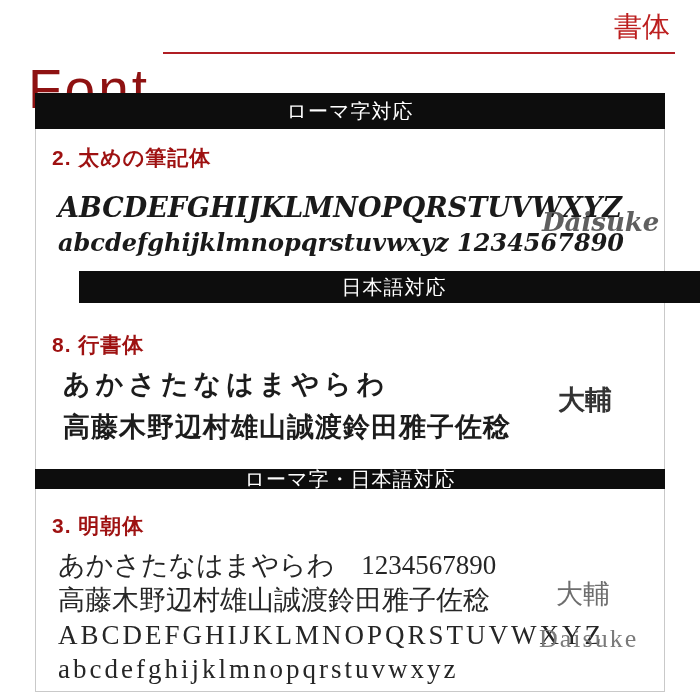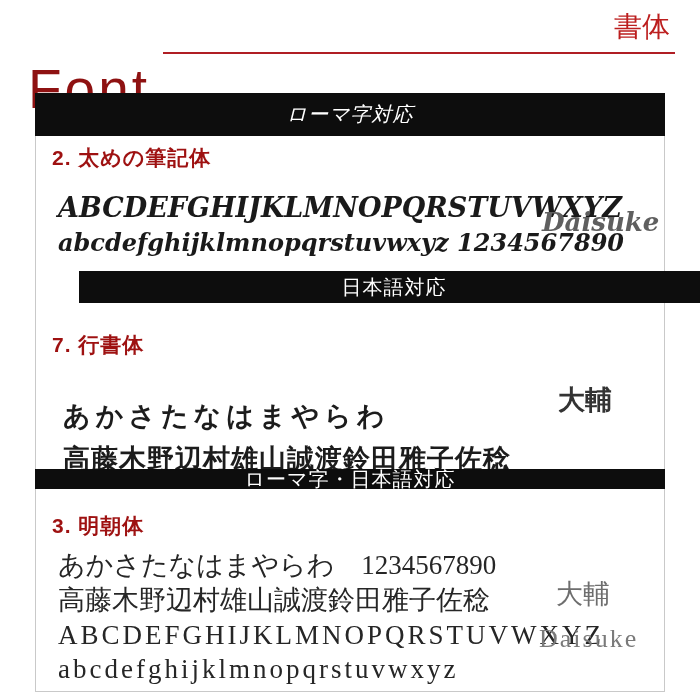--- a/index.html
+++ b/index.html
@@ -11,38 +11,38 @@
               color:#8e1111;letter-spacing:3px;font-weight:400;margin-top:48px;}
   .header-divider{position:absolute;left:163px;top:52px;width:512px;height:2px;background:#b01e24;}
   .subtitle{position:absolute;left:614px;top:8px;font-size:28px;color:#bc1e1e;font-weight:500;}
 
   
   .frame{position:absolute;left:35px;top:93px;width:630px;height:599px;background:#ffffff;
          border:1px solid #c9c9c9;box-sizing:border-box;}
 
   .bar{position:absolute;left:-1px;width:630px;background:#0d0d0d;color:#ffffff;
        display:flex;align-items:center;justify-content:center;font-size:20px;letter-spacing:1px;}
-  .bar1{top:-1px;height:43px;font-style:italic;}
+  .bar1{top:-1px;height:36px;}
   .bar2{top:177px;height:32px;margin-left:44px;}
   .bar3{top:375px;height:20px;}
 
   .sec-heading{position:absolute;left:16px;font-size:21px;font-weight:bold;color:#9e1111;letter-spacing:1px;}
   .h1{top:50px;}
   .h2{top:237px;}
   .h3{top:418px;}
 
   
   .script{font-family:"DejaVu Serif",serif;font-style:italic;font-weight:bold;color:#1a1a1a;white-space:nowrap;}
   .s1-line1{position:absolute;left:22px;top:98px;font-size:27px;}
   .s1-line2{position:absolute;left:22px;top:134px;font-size:24px;}
   .s1-sample{position:absolute;left:506px;top:113px;font-size:26px;color:#5f5f5f;
              font-family:"DejaVu Serif",serif;font-style:italic;font-weight:bold;}
 
   
-  .brush{font-family:"DejaVu Serif","Liberation Serif",serif;font-weight:bold;color:#1c1c1c;white-space:nowrap;margin-top:32px;}
+  .brush{font-family:"DejaVu Serif","Liberation Serif",serif;font-weight:bold;color:#1c1c1c;white-space:nowrap;}
   .s2-line1{position:absolute;left:27px;top:272px;font-size:27px;letter-spacing:5px;}
   .s2-line2{position:absolute;left:27px;top:315px;font-size:27px;letter-spacing:1px;}
   .s2-sample{position:absolute;left:522px;top:288px;font-size:27px;color:#333333;
              font-family:"DejaVu Serif","Liberation Serif",serif;font-weight:bold;}
 
   
   .mincho{font-family:"Liberation Serif",serif;color:#262626;white-space:nowrap;}
   .s3-line1{position:absolute;left:22px;top:453px;font-size:27px;}
   .s3-line2{position:absolute;left:22px;top:488px;font-size:27px;}
   .s3-line3{position:absolute;left:22px;top:526px;font-size:27px;letter-spacing:3px;}
@@ -67,21 +67,21 @@
       <span>ローマ字対応</span>
     </div>
     <div class="sec-heading h1">2. 太めの筆記体</div>
     <div class="script s1-line1">ABCDEFGHIJKLMNOPQRSTUVWXYZ</div>
     <div class="script s1-line2">abcdefghijklmnopqrstuvwxyz  1234567890</div>
     <div class="s1-sample">Daisuke</div>
 
     <div class="bar bar2">
       <span>日本語対応</span>
     </div>
-    <div class="sec-heading h2">7. 行書体</div>
+    <div class="sec-heading h2">8. 行書体</div>
     <div class="brush s2-line1">あかさたなはまやらわ</div>
     <div class="brush s2-line2">高藤木野辺村雄山誠渡鈴田雅子佐稔</div>
     <div class="s2-sample">大輔</div>
 
     <div class="bar bar3">
       <span>ローマ字・日本語対応</span>
     </div>
     <div class="sec-heading h3">3. 明朝体</div>
     <div class="mincho s3-line1">あかさたなはまやらわ　1234567890</div>
     <div class="mincho s3-line2">高藤木野辺村雄山誠渡鈴田雅子佐稔</div>

